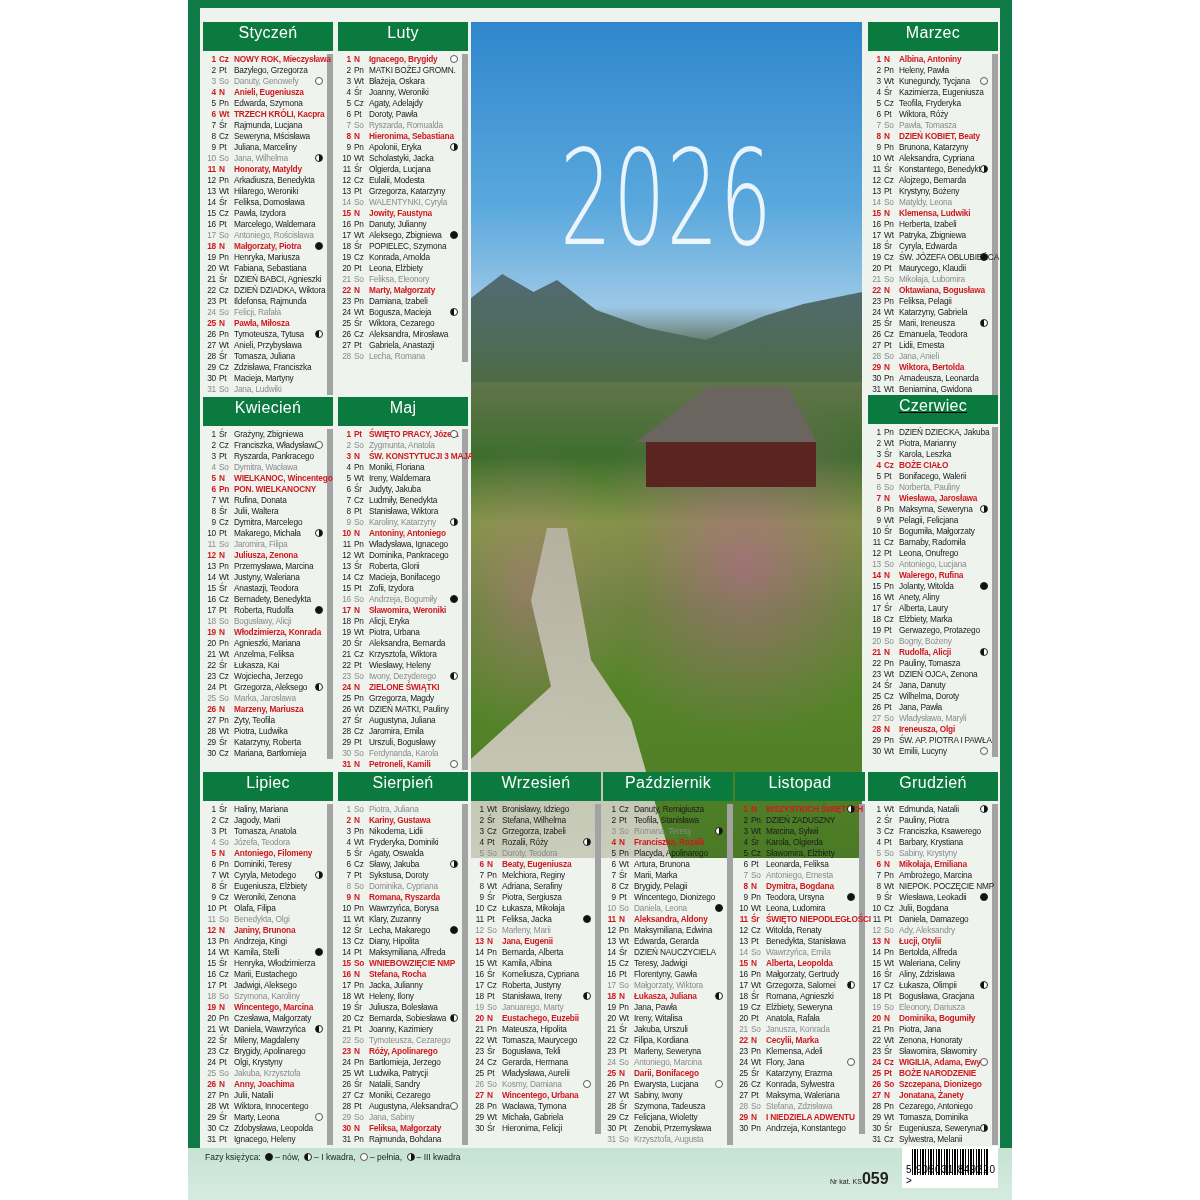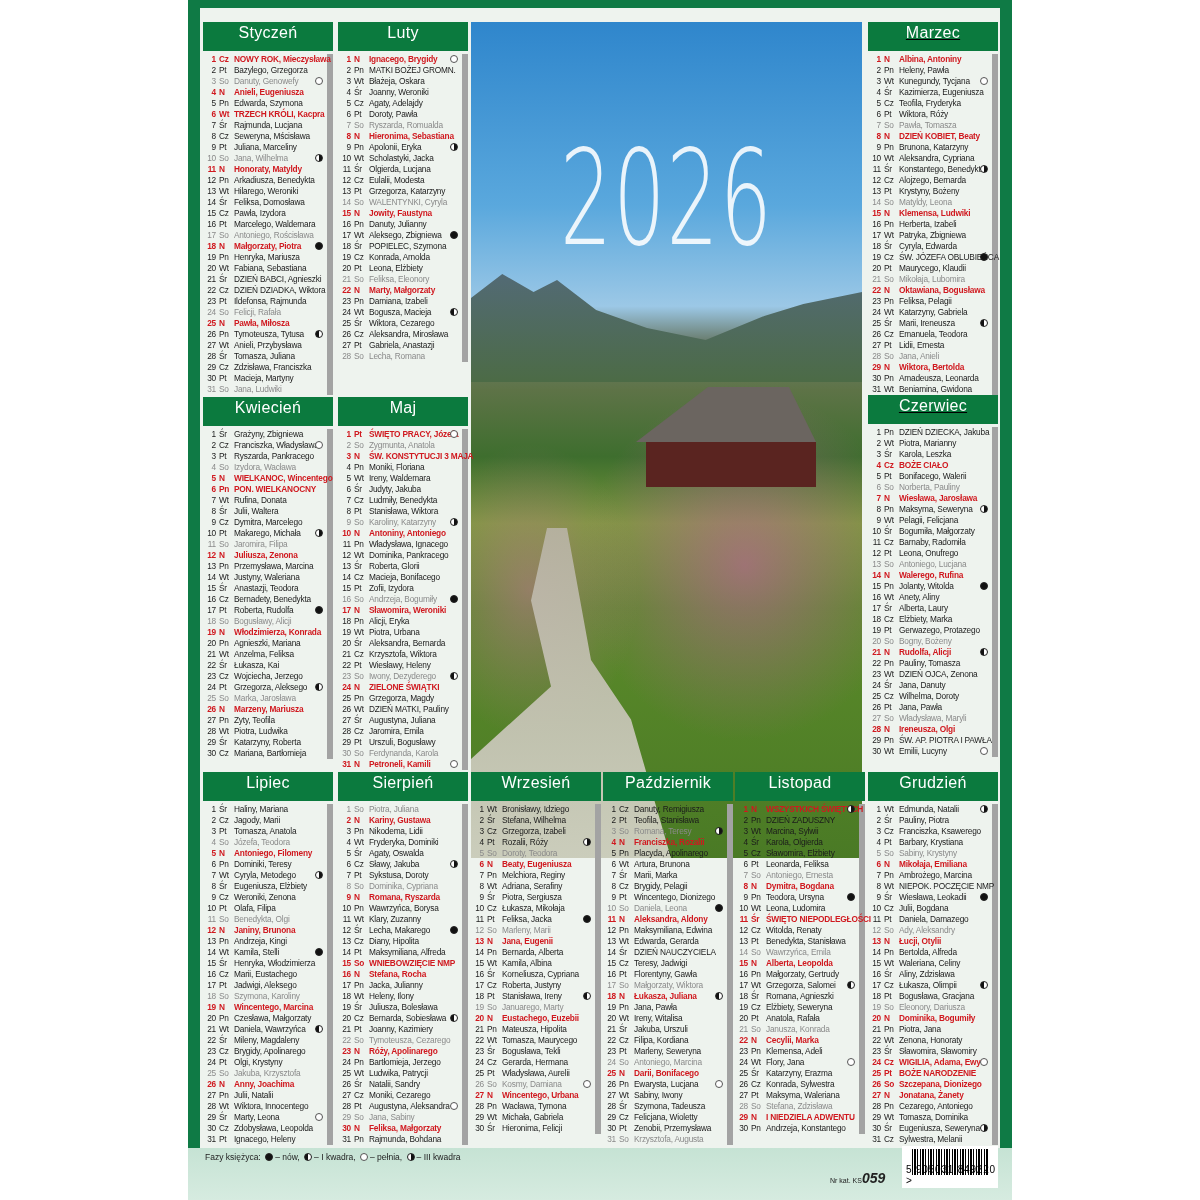--- a/index.html
+++ b/index.html
@@ -28,21 +28,21 @@
       linear-gradient(180deg,#2f86cc 0%,#5aa8dd 22%,#9cc8e6 34%,#6b7f72 38%,#5e7347 44%,#3e6e2e 52%,#7a9a3a 60%,#5b8a2a 70%,#4a7a25 100%);}
   .photo .path{position:absolute;left:0;bottom:0;width:200px;height:330px;background:linear-gradient(180deg,#b9b4a6,#d9d6cc);clip-path:polygon(38% 0,48% 0,60% 40%,80% 58%,100% 100%,0 100%,0 70%,40% 48%,30% 22%);opacity:0.9;}
   .photo .mtn{position:absolute;left:0;top:240px;width:391px;height:120px;background:linear-gradient(180deg,#536a7a,#4c6b46);clip-path:polygon(0 30%,8% 10%,16% 25%,22% 15%,32% 40%,45% 55%,60% 65%,75% 45%,85% 35%,100% 25%,100% 100%,0 100%);}
   .photo .hut{position:absolute;left:165px;top:365px;width:180px;height:100px;}
   .photo .hut .roof{position:absolute;left:0;top:0;width:180px;height:55px;background:#6b6560;clip-path:polygon(0 100%,40% 0,85% 0,100% 100%);}
   .photo .hut .wall{position:absolute;left:10px;top:55px;width:170px;height:45px;background:#5a2420;}
   .year{position:absolute;left:0;top:110px;width:391px;text-align:center;font-family:"DejaVu Sans",sans-serif;font-weight:100;color:rgba(255,255,255,0.88);font-size:132px;letter-spacing:2px;transform:scaleX(0.62);transform-origin:center;line-height:1;}
   .legend{position:absolute;left:205px;top:1152px;font-size:8.5px;color:#222;text-align:right;}
   .legend .moon{position:relative;display:inline-block;right:auto;top:1px;margin:0 2px;}
   .cat{position:absolute;left:830px;top:1170px;font-size:7px;color:#222;}
-  .cat b{font-size:14px;font-style:italic;}
+  .cat b{font-size:16px;}
   .barcode{position:absolute;left:902px;top:1146px;width:96px;height:42px;background:#fff;}
   .barcode .bars{position:absolute;left:10px;top:3px;width:76px;height:26px;background:repeating-linear-gradient(90deg,#000 0 1px,#fff 1px 2px,#000 2px 4px,#fff 4px 5px,#000 5px 6px,#fff 6px 8px);}
   .barcode .num{position:absolute;left:4px;bottom:2px;font-size:10px;letter-spacing:0.8px;font-family:Liberation Sans, sans-serif;}
 </style>
 </head>
 <body>
 
 <div class="frame"></div>
 <div class="panel"></div>
 
@@ -119,21 +119,21 @@
         <div class="day s"><span class="n">21</span><span class="d">So</span><span class="t">Feliksa, Eleonory</span></div>
         <div class="day h"><span class="n">22</span><span class="d">N</span><span class="t">Marty, Małgorzaty</span></div>
         <div class="day n"><span class="n">23</span><span class="d">Pn</span><span class="t">Damiana, Izabeli</span></div>
         <div class="day n"><span class="n">24</span><span class="d">Wt</span><span class="t">Bogusza, Macieja</span><span class="moon first"></span></div>
         <div class="day n"><span class="n">25</span><span class="d">Śr</span><span class="t">Wiktora, Cezarego</span></div>
         <div class="day n"><span class="n">26</span><span class="d">Cz</span><span class="t">Aleksandra, Mirosława</span></div>
         <div class="day n"><span class="n">27</span><span class="d">Pt</span><span class="t">Gabriela, Anastazji</span></div>
         <div class="day s"><span class="n">28</span><span class="d">So</span><span class="t">Lecha, Romana</span></div>
       </div>
     </div>
-    <div class="month" style="left: 868px; top: 22px; text-decoration: underline;">
+    <div class="month" style="left: 868px; top: 22px;">
       <div class="mhead">Marzec</div>
       <div class="days">
         <div class="day h"><span class="n">1</span><span class="d">N</span><span class="t">Albina, Antoniny</span></div>
         <div class="day n"><span class="n">2</span><span class="d">Pn</span><span class="t">Heleny, Pawła</span></div>
         <div class="day n"><span class="n">3</span><span class="d">Wt</span><span class="t">Kunegundy, Tycjana</span><span class="moon full"></span></div>
         <div class="day n"><span class="n">4</span><span class="d">Śr</span><span class="t">Kazimierza, Eugeniusza</span></div>
         <div class="day n"><span class="n">5</span><span class="d">Cz</span><span class="t">Teofila, Fryderyka</span></div>
         <div class="day n"><span class="n">6</span><span class="d">Pt</span><span class="t">Wiktora, Róży</span></div>
         <div class="day s"><span class="n">7</span><span class="d">So</span><span class="t">Pawła, Tomasza</span></div>
         <div class="day h"><span class="n">8</span><span class="d">N</span><span class="t">DZIEŃ KOBIET, Beaty</span></div>
@@ -161,21 +161,21 @@
         <div class="day n"><span class="n">30</span><span class="d">Pn</span><span class="t">Amadeusza, Leonarda</span></div>
         <div class="day n"><span class="n">31</span><span class="d">Wt</span><span class="t">Beniamina, Gwidona</span></div>
       </div>
     </div>
     <div class="month" style="left: 203px; top: 397px;">
       <div class="mhead">Kwiecień</div>
       <div class="days">
         <div class="day n"><span class="n">1</span><span class="d">Śr</span><span class="t">Grażyny, Zbigniewa</span></div>
         <div class="day n"><span class="n">2</span><span class="d">Cz</span><span class="t">Franciszka, Władysława</span><span class="moon full"></span></div>
         <div class="day n"><span class="n">3</span><span class="d">Pt</span><span class="t">Ryszarda, Pankracego</span></div>
-        <div class="day s"><span class="n">4</span><span class="d">So</span><span class="t">Izydora, Wacława</span></div>
+        <div class="day s"><span class="n">4</span><span class="d">So</span><span class="t">Dymitra, Wacława</span></div>
         <div class="day h"><span class="n">5</span><span class="d">N</span><span class="t">WIELKANOC, Wincentego</span></div>
         <div class="day h"><span class="n">6</span><span class="d">Pn</span><span class="t">PON. WIELKANOCNY</span></div>
         <div class="day n"><span class="n">7</span><span class="d">Wt</span><span class="t">Rufina, Donata</span></div>
         <div class="day n"><span class="n">8</span><span class="d">Śr</span><span class="t">Julii, Waltera</span></div>
         <div class="day n"><span class="n">9</span><span class="d">Cz</span><span class="t">Dymitra, Marcelego</span></div>
         <div class="day n"><span class="n">10</span><span class="d">Pt</span><span class="t">Makarego, Michała</span><span class="moon last"></span></div>
         <div class="day s"><span class="n">11</span><span class="d">So</span><span class="t">Jaromira, Filipa</span></div>
         <div class="day h"><span class="n">12</span><span class="d">N</span><span class="t">Juliusza, Zenona</span></div>
         <div class="day n"><span class="n">13</span><span class="d">Pn</span><span class="t">Przemysława, Marcina</span></div>
         <div class="day n"><span class="n">14</span><span class="d">Wt</span><span class="t">Justyny, Waleriana</span></div>

